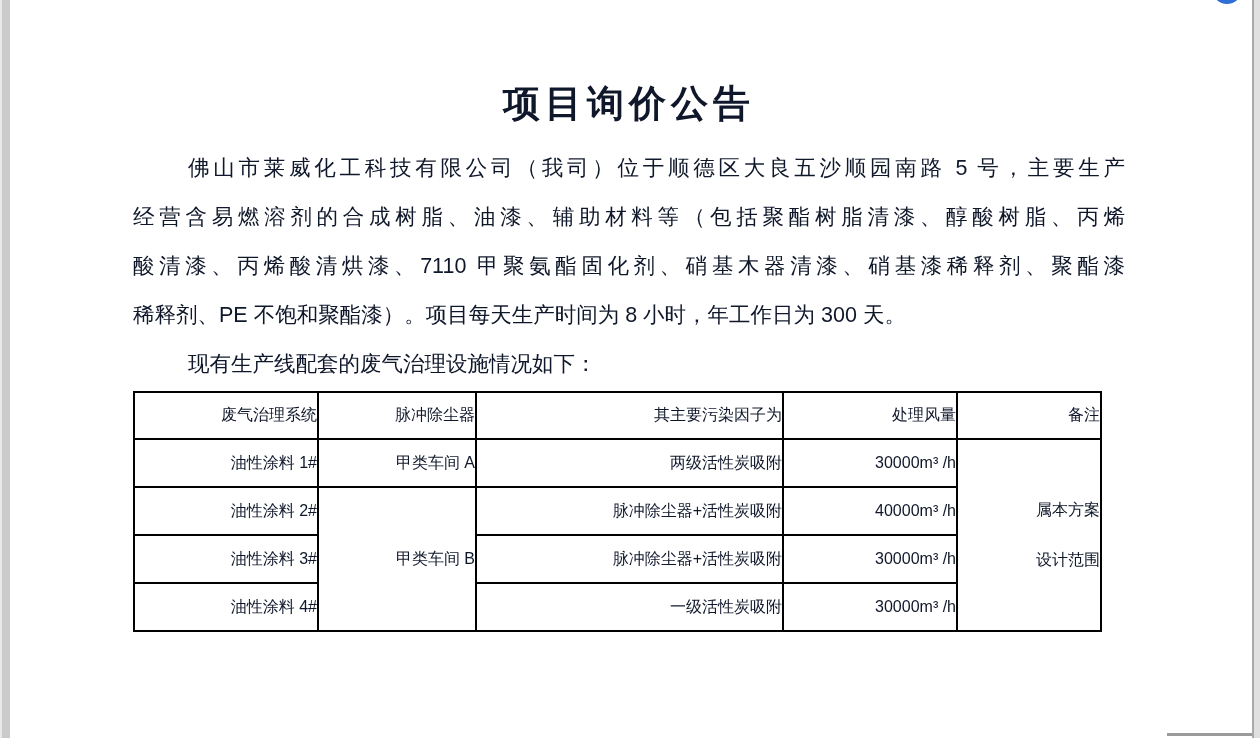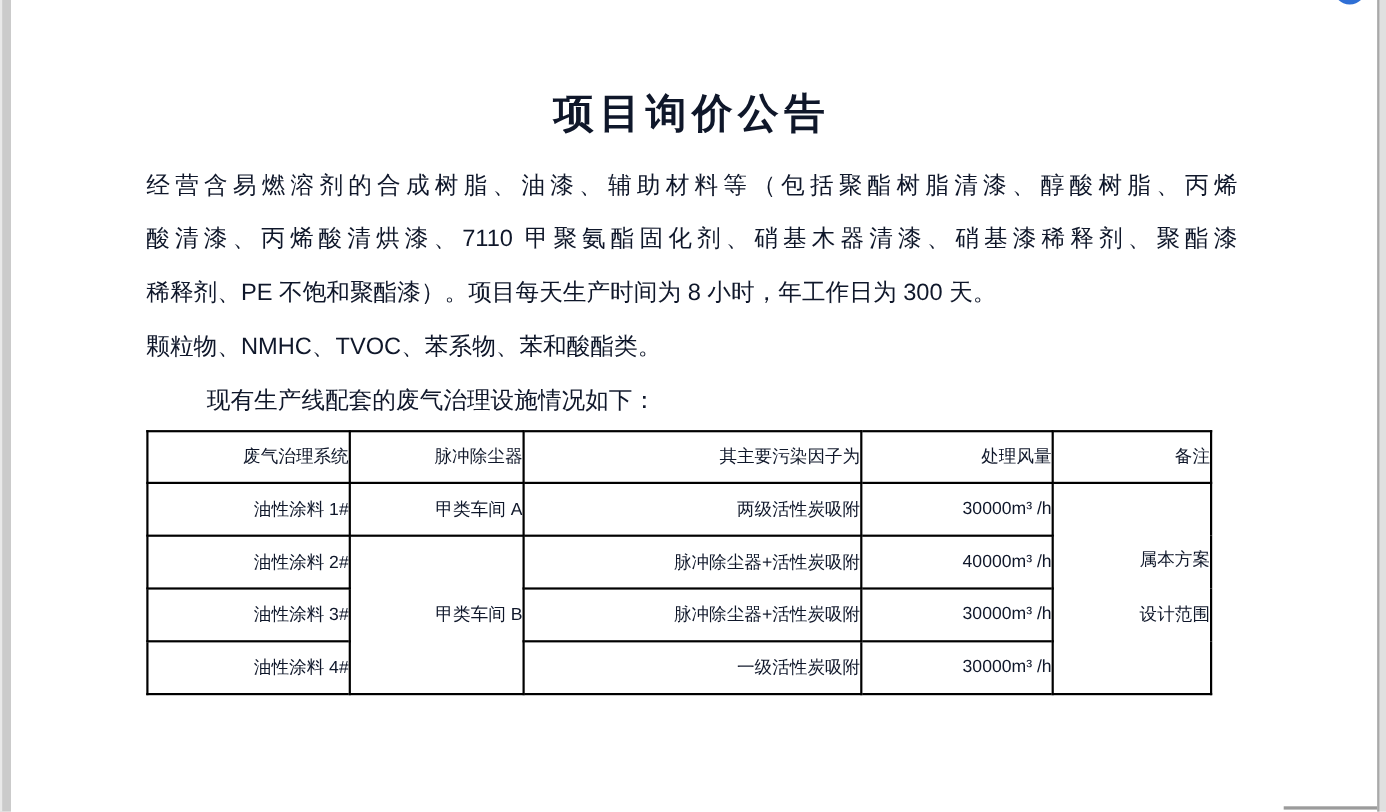--- a/index.html
+++ b/index.html
@@ -78,24 +78,24 @@
 
 <div class="screen">
 
   <div class="left-edge"></div>
 
   <div class="doc">
 
     <div class="title">项目询价公告</div>
 
     <div class="body-text">
+      <div class="line fill indent">佛山市莱威化工科技有限公司（我司）位于顺德区大良五沙顺园南路 5 号，主要生产</div>
       <div class="line fill">经营含易燃溶剂的合成树脂、油漆、辅助材料等（包括聚酯树脂清漆、醇酸树脂、丙烯</div>
       <div class="line fill">酸清漆、丙烯酸清烘漆、7110 甲聚氨酯固化剂、硝基木器清漆、硝基漆稀释剂、聚酯漆</div>
       <div class="line">稀释剂、PE 不饱和聚酯漆）。项目每天生产时间为 8 小时，年工作日为 300 天。</div>
-      <div class="line">颗粒物、NMHC、TVOC、苯系物、苯和酸酯类。</div>
       <div class="line indent">现有生产线配套的废气治理设施情况如下：</div>
     </div>
 
     <table class="facilities">
       <colgroup>
         <col style="width:184px">
         <col style="width:158px">
         <col style="width:307px">
         <col style="width:174px">
         <col style="width:144px">

